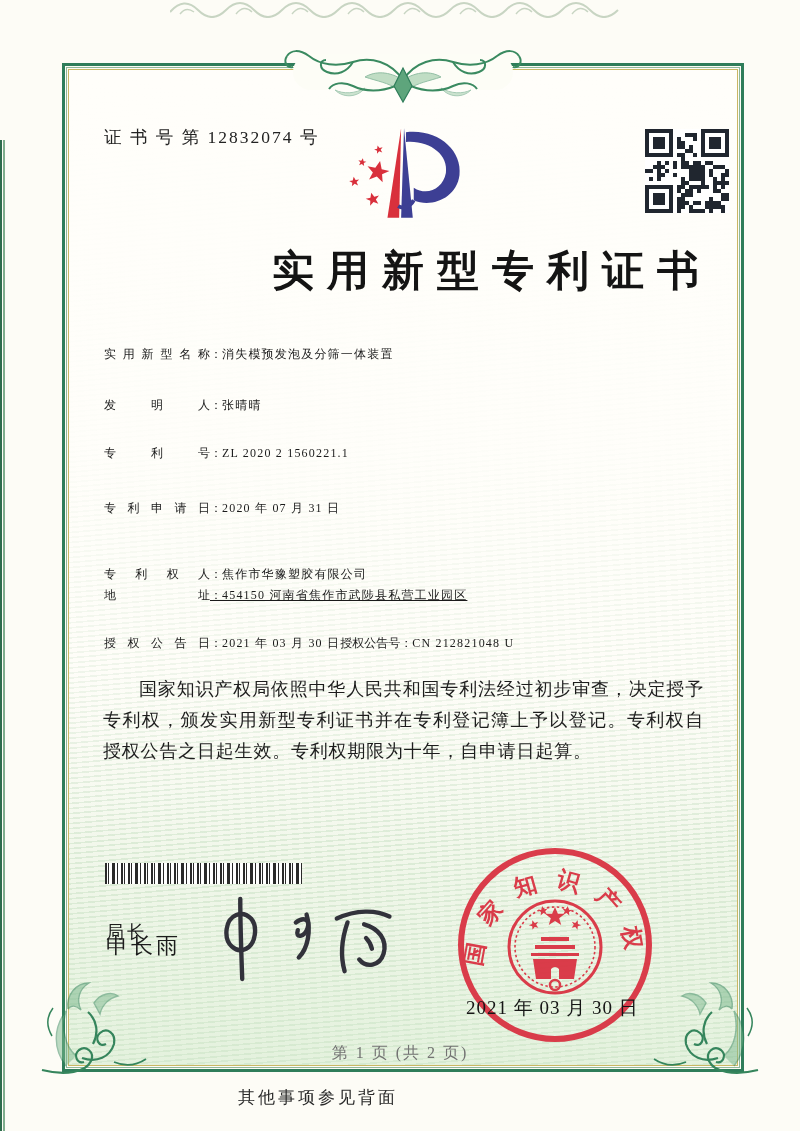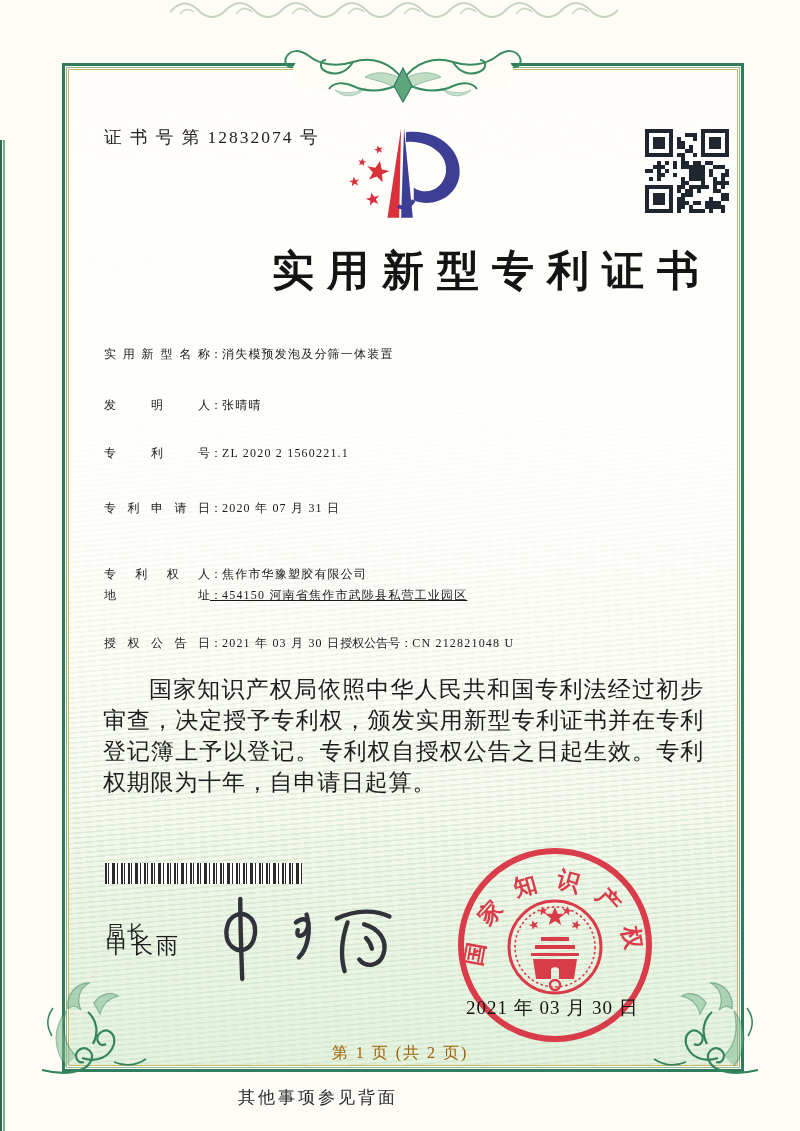--- a/index.html
+++ b/index.html
@@ -41,34 +41,34 @@
   .frow:nth-child(3){top:99px;}
   .frow:nth-child(4){top:154px;}
   .frow:nth-child(5){top:194px;margin-top:26px;}
   .frow:nth-child(6){top:241px;text-decoration:underline;}
   .frow:nth-child(7){top:289px;}
   .flabel{display:inline-block;width:106px;text-align:justify;text-align-last:justify;vertical-align:bottom;}
   .fvalue{letter-spacing:1.2px;}
   .grant2{}
   
   .paras{position:absolute;left:103px;top:674px;width:601px;}
-  .paras p{margin:0 0 5px 0;font-size:23px;line-height:31px;text-align:justify;
+  .paras p{margin:0 0 5px 0;font-size:18px;line-height:31px;text-align:justify;
     text-indent:2em;letter-spacing:.8px;color:#1d1d1d;}
   
   .barcode{position:absolute;left:105px;top:863px;width:197px;height:21px;
     background:repeating-linear-gradient(90deg,
       #2a2a2a 0 2px,#fff 2px 3px,#2a2a2a 3px 4px,#fff 4px 7px,
       #2a2a2a 7px 10px,#fff 10px 12px,#2a2a2a 12px 13px,#fff 13px 16px,
       #2a2a2a 16px 18px,#fff 18px 19px,#2a2a2a 19px 20px,#fff 20px 23px);}
   .director-title{position:absolute;left:106px;top:920px;font-size:18px;letter-spacing:3px;}
   .director-name{position:absolute;left:106px;top:931px;font-size:22px;letter-spacing:3px;}
   .signature{position:absolute;left:212px;top:883px;width:195px;height:110px;}
   .seal{position:absolute;left:455px;top:845px;width:200px;height:200px;opacity:.93;}
   .seal-date{position:absolute;left:466px;top:995px;font-size:19px;letter-spacing:1px;color:#161616;z-index:6;}
-  .page-no{position:absolute;left:0;top:1043px;width:800px;text-align:center;font-size:16px;letter-spacing:2px;color:#a16207;}
+  .page-no{position:absolute;left:0;top:1043px;width:800px;text-align:center;font-size:16px;letter-spacing:2px;color:#737373;}
   .back-note{position:absolute;left:0;top:1086px;width:636px;text-align:center;font-size:17px;letter-spacing:3px;color:#2a2a2a;}
 </style>
 </head>
 <body>
 
 <div class="page">
 
   <svg class="top-ornament" viewBox="0 0 460 24">
     <g fill="none" stroke="#b7c8b2" stroke-width="2">
       <path d="M0 18 Q 14 2 28 16 Q 42 30 56 16 Q 70 2 84 16 Q 98 30 112 16 Q 126 2 140 16 Q 154 30 168 16 Q 182 2 196 16 Q 210 30 224 16 Q 238 2 252 16 Q 266 30 280 16 Q 294 2 308 16 Q 322 30 336 16 Q 350 2 364 16 Q 378 30 392 16 Q 406 2 420 16 Q 434 30 448 16"></path>

